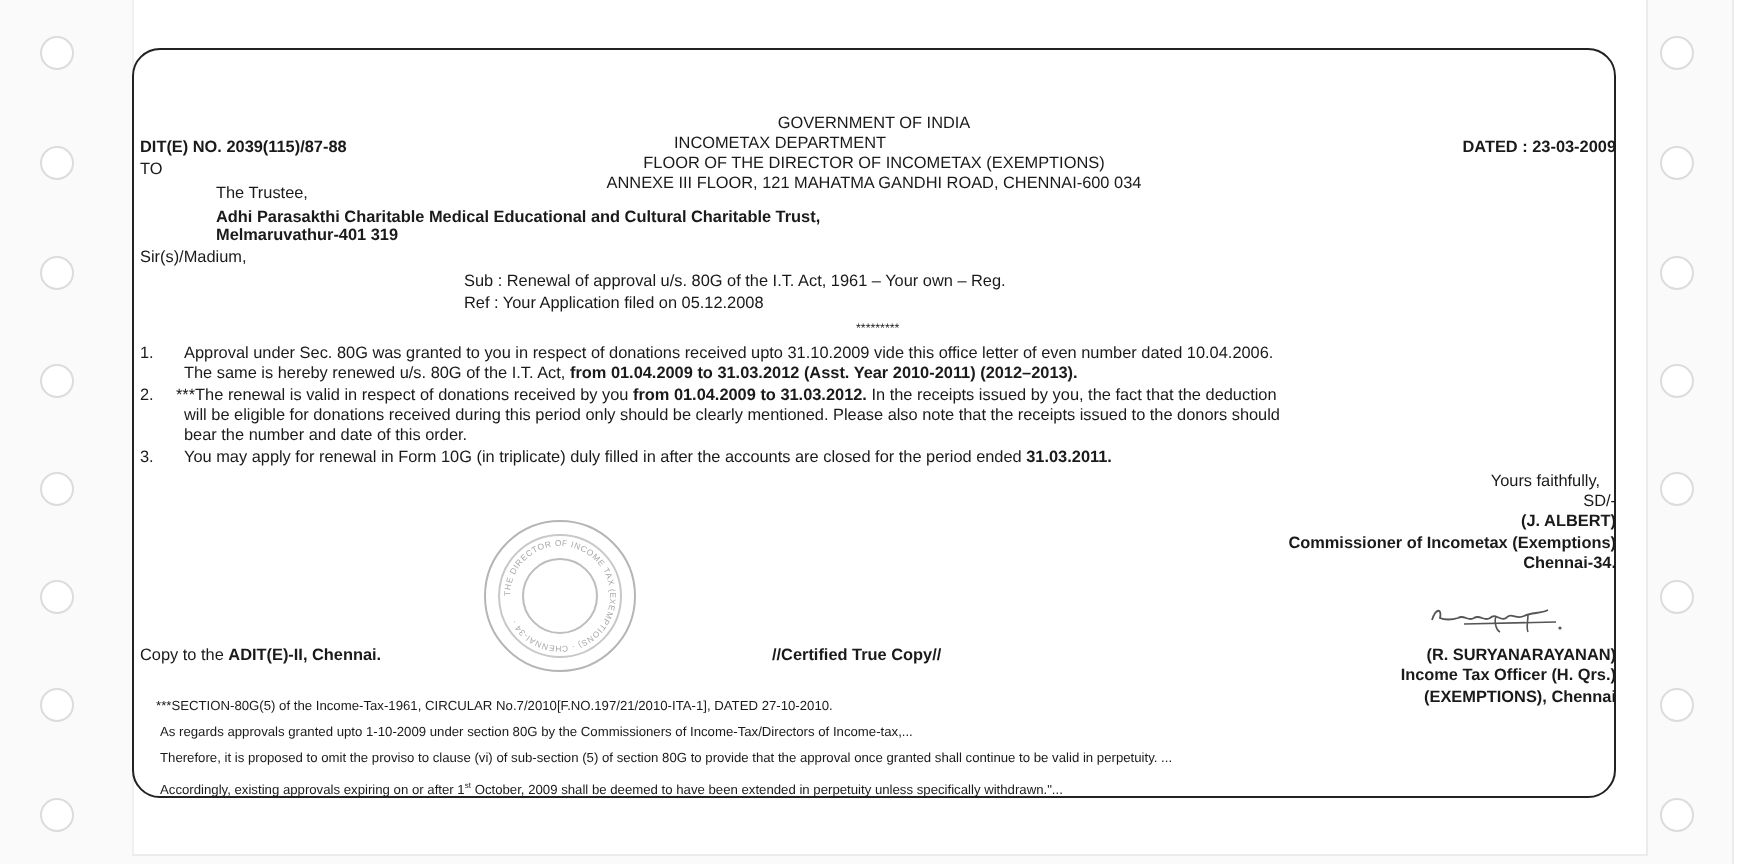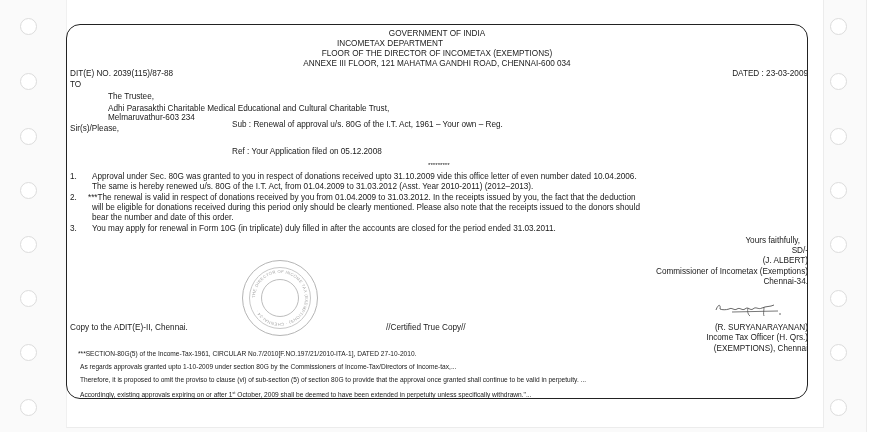--- a/index.html
+++ b/index.html
@@ -23,22 +23,22 @@
   .hole {
     position:absolute; width:15px; height:15px; border-radius:50%;
     border:1.5px solid #dcdcdc; background:#fff;
   }
   .frame {
     position:absolute; left:66px; top:24px; width:742px; height:375px;
     border:1.6px solid #222; border-radius:14px;
     box-sizing:border-box;
   }
   .t { position:absolute; white-space:nowrap; font-size:8.2px; line-height:10px; }
-  .c { text-align:center; }
-  .b { font-weight:normal; }
+  .c { text-align:center;margin-top:28px; }
+  .b { font-weight:bold; }
   .small { font-size:6.2px; line-height:8px; }
   .stamp {
     position:absolute; left:242px; top:260px; width:74px; height:74px;
     border-radius:50%; border:1px solid #b5b5b5;
   }
   .stamp::before {
     content:""; position:absolute; left:6px; top:6px; width:60px; height:60px;
     border-radius:50%; border:1px solid #c8c8c8;
   }
   .stamp::after {
@@ -80,25 +80,25 @@
 <div class="t c" style="left:66px;width:648px;top:39px">INCOMETAX DEPARTMENT</div>
 <div class="t c" style="left:66px;width:742px;top:49px">FLOOR OF THE DIRECTOR OF INCOMETAX (EXEMPTIONS)</div>
 <div class="t c" style="left:66px;width:742px;top:59px">ANNEXE III FLOOR, 121 MAHATMA GANDHI ROAD, CHENNAI-600 034</div>
 
 <div class="t b" style="left:70px;top:69px">DIT(E) NO. 2039(115)/87-88</div>
 <div class="t b" style="right:64px;top:69px">DATED : 23-03-2009</div>
 
 <div class="t" style="left:70px;top:80px">TO</div>
 <div class="t" style="left:108px;top:92px">The Trustee,</div>
 <div class="t b" style="left:108px;top:104px">Adhi Parasakthi Charitable Medical Educational and Cultural Charitable Trust,</div>
-<div class="t b" style="left:108px;top:113px">Melmaruvathur-603 234</div>
+<div class="t b" style="left:108px;top:113px">Melmaruvathur-401 319</div>
 
-<div class="t" style="left:70px;top:124px">Sir(s)/Please,</div>
+<div class="t" style="left:70px;top:124px">Sir(s)/Madium,</div>
 
-<div class="t" style="left:232px;top:120px">Sub : Renewal of approval u/s. 80G of the I.T. Act, 1961 – Your own – Reg.</div>
+<div class="t" style="left:232px;top:136px">Sub : Renewal of approval u/s. 80G of the I.T. Act, 1961 – Your own – Reg.</div>
 <div class="t" style="left:232px;top:147px">Ref : Your Application filed on 05.12.2008</div>
 <div class="t small" style="left:428px;top:161px">*********</div>
 
 <div class="t" style="left:70px;top:172px">1.</div>
 <div class="t" style="left:92px;top:172px">Approval under Sec. 80G was granted to you in respect of donations received upto 31.10.2009 vide this office letter of even number dated 10.04.2006.</div>
 <div class="t" style="left:92px;top:182px">
   <span>The same is hereby renewed u/s. 80G of the I.T. Act, </span><span class="b">from 01.04.2009 to 31.03.2012 (Asst. Year 2010-2011) (2012–2013).</span>
 </div>
 
 <div class="t" style="left:70px;top:193px">2.</div>

